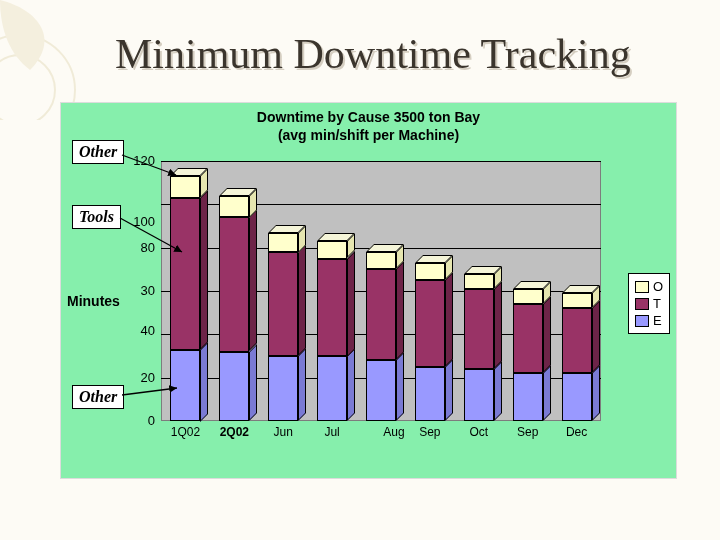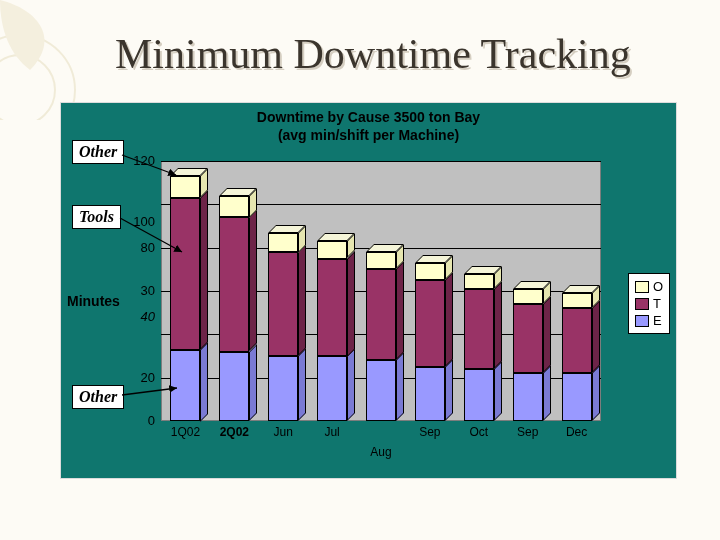--- a/index.html
+++ b/index.html
@@ -36,21 +36,21 @@
     font-family: "Times New Roman", Times, serif;
     font-size: 42px;
     color: rgba(180,170,150,0.55);
     font-weight: normal;
   }
 
   .chart-wrap {
     position: absolute;
     left: 60px; top: 102px;
     width: 615px; height: 375px;
-    background: #0f766e;
+    background: #86efac;
     border: 1px solid #dcdcdc;
   }
 
   .chart-title {
     position: absolute;
     top: 6px; left: 0; right: 0;
     text-align: center;
     font-size: 14px;
     font-weight: bold;
     color: #000;
@@ -195,21 +195,21 @@
         <div class="gridline" style="top: 216.667px;"></div>
         <div class="gridline" style="top: 173.333px;"></div>
         <div class="gridline" style="top: 130px;"></div>
         <div class="gridline" style="top: 86.6667px;"></div>
         <div class="gridline" style="top: 43.3333px;"></div>
         <div class="gridline" style="top: 0px;"></div>
       </div>
     <div id="yticks">
         <div class="ytick" style="top: 252px;">0</div>
         <div class="ytick" style="top: 208.667px;">20</div>
-        <div class="ytick" style="top: 148px; font-style: italic;">40</div>
+        <div class="ytick" style="top: 162px;">40</div>
         <div class="ytick" style="top: 122px;">30</div>
         <div class="ytick" style="top: 78.6667px;">80</div>
         <div class="ytick" style="top: 53px;">100</div>
         <div class="ytick" style="top: -8px;">120</div>
       </div>
     <div class="bars" id="bars">
         <div class="bar" style="left: 9.44444px; height: 260px;">
           <div style="position: absolute; left: 30px; bottom: 0px; width: 8px; height: 244.833px; background: transparent; transform: none; transform-origin: left bottom; border: none;">
             <div style="position: absolute; left: 0px; bottom: 0px; width: 8px; height: 71.5px; background: rgb(122, 122, 212); border: 1px solid rgb(0, 0, 0); box-sizing: border-box; transform: skewY(-45deg); transform-origin: left bottom;"></div>
             <div style="position: absolute; left: 0px; bottom: 71.5px; width: 8px; height: 151.667px; background: rgb(109, 36, 72); border: 1px solid rgb(0, 0, 0); box-sizing: border-box; transform: skewY(-45deg); transform-origin: left bottom;"></div>
@@ -307,21 +307,21 @@
           <div class="seg e" style="bottom: 0px; height: 47.6667px;"></div>
           <div class="seg t" style="bottom: 47.6667px; height: 65px;"></div>
           <div class="seg o" style="bottom: 112.667px; height: 15.1667px;"></div>
         </div>
       </div>
     <div id="xticks">
         <div class="xtick" style="left: 1.44444px;">1Q02</div>
         <div class="xtick" style="left: 50.3333px; font-weight: bold;">2Q02</div>
         <div class="xtick" style="left: 99.2222px;">Jun</div>
         <div class="xtick" style="left: 148.111px;">Jul</div>
-        <div class="xtick" style="left: 197px; margin-top: 20px;">Aug</div>
+        <div class="xtick" style="left: 210px;">Aug</div>
         <div class="xtick" style="left: 245.889px;">Sep</div>
         <div class="xtick" style="left: 294.778px;">Oct</div>
         <div class="xtick" style="left: 343.667px;">Sep</div>
         <div class="xtick" style="left: 392.556px;">Dec</div>
       </div>
   </div>
 
   <div class="legend">
     <div class="legend-row">
       <span class="swatch o"></span>

